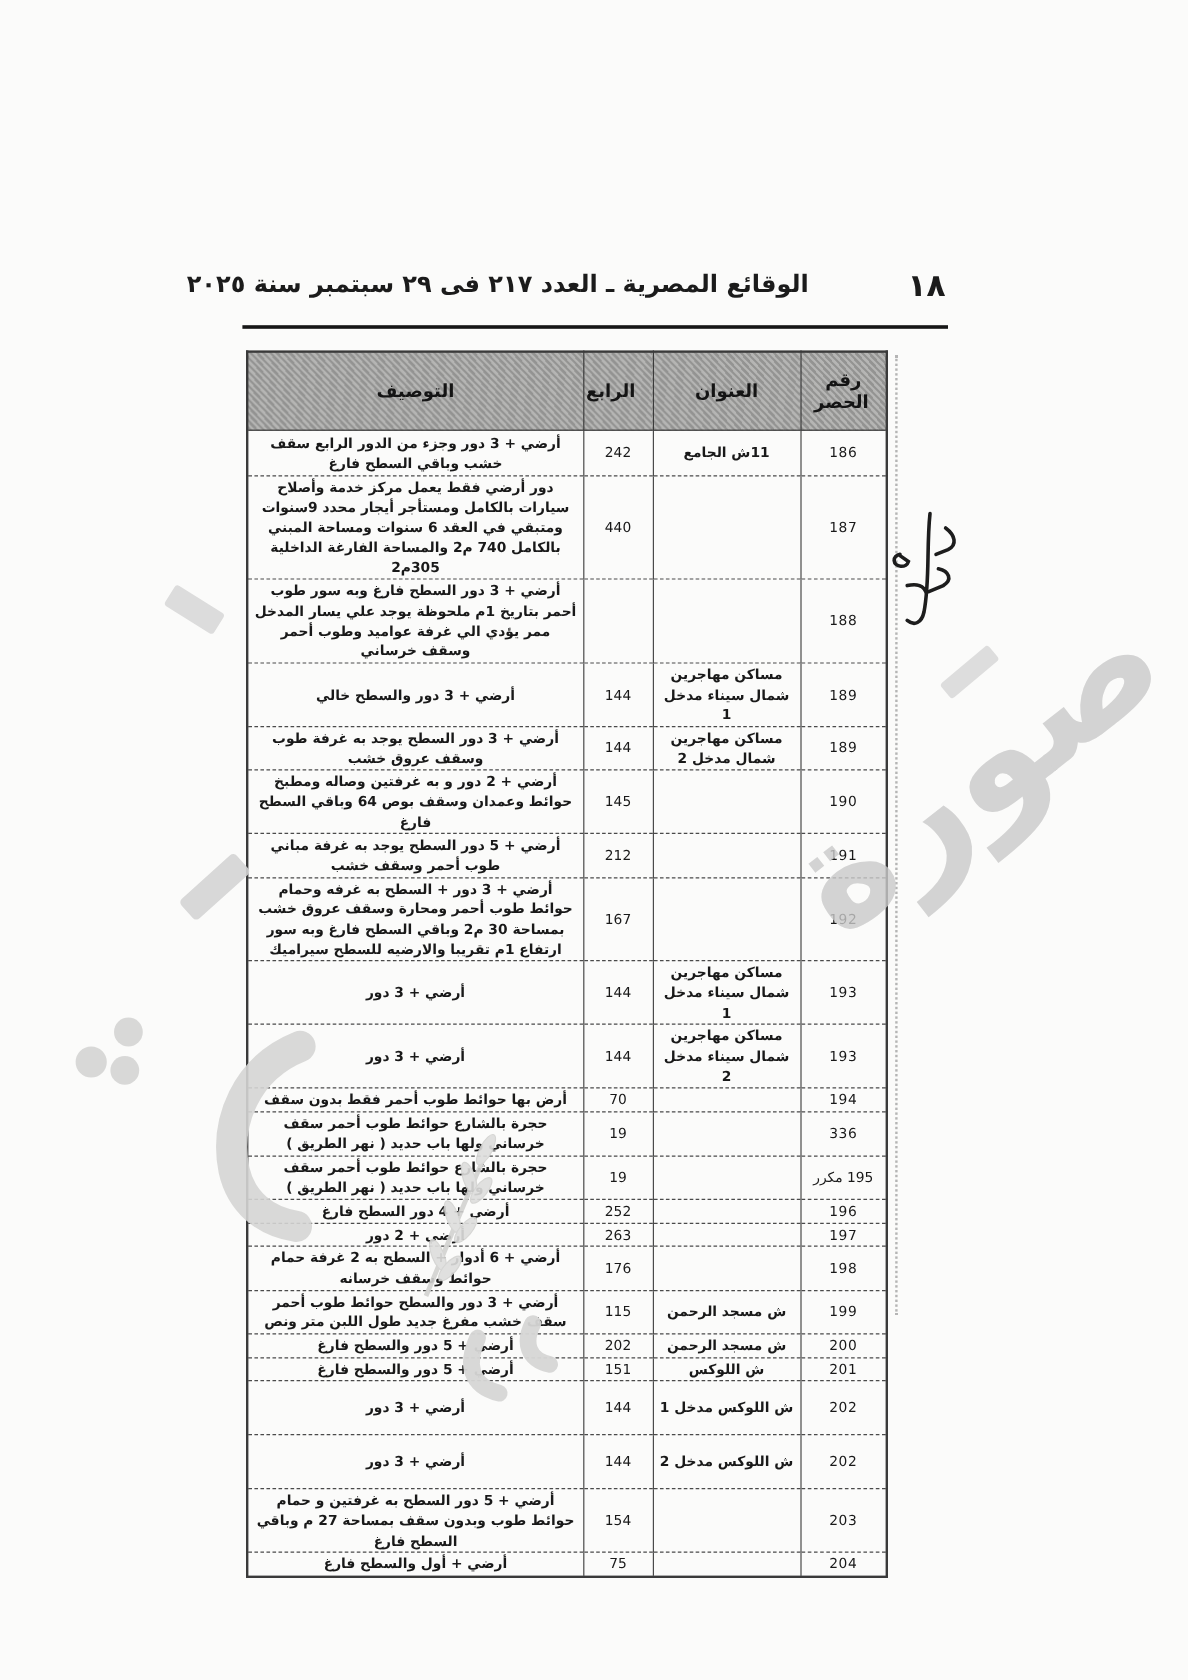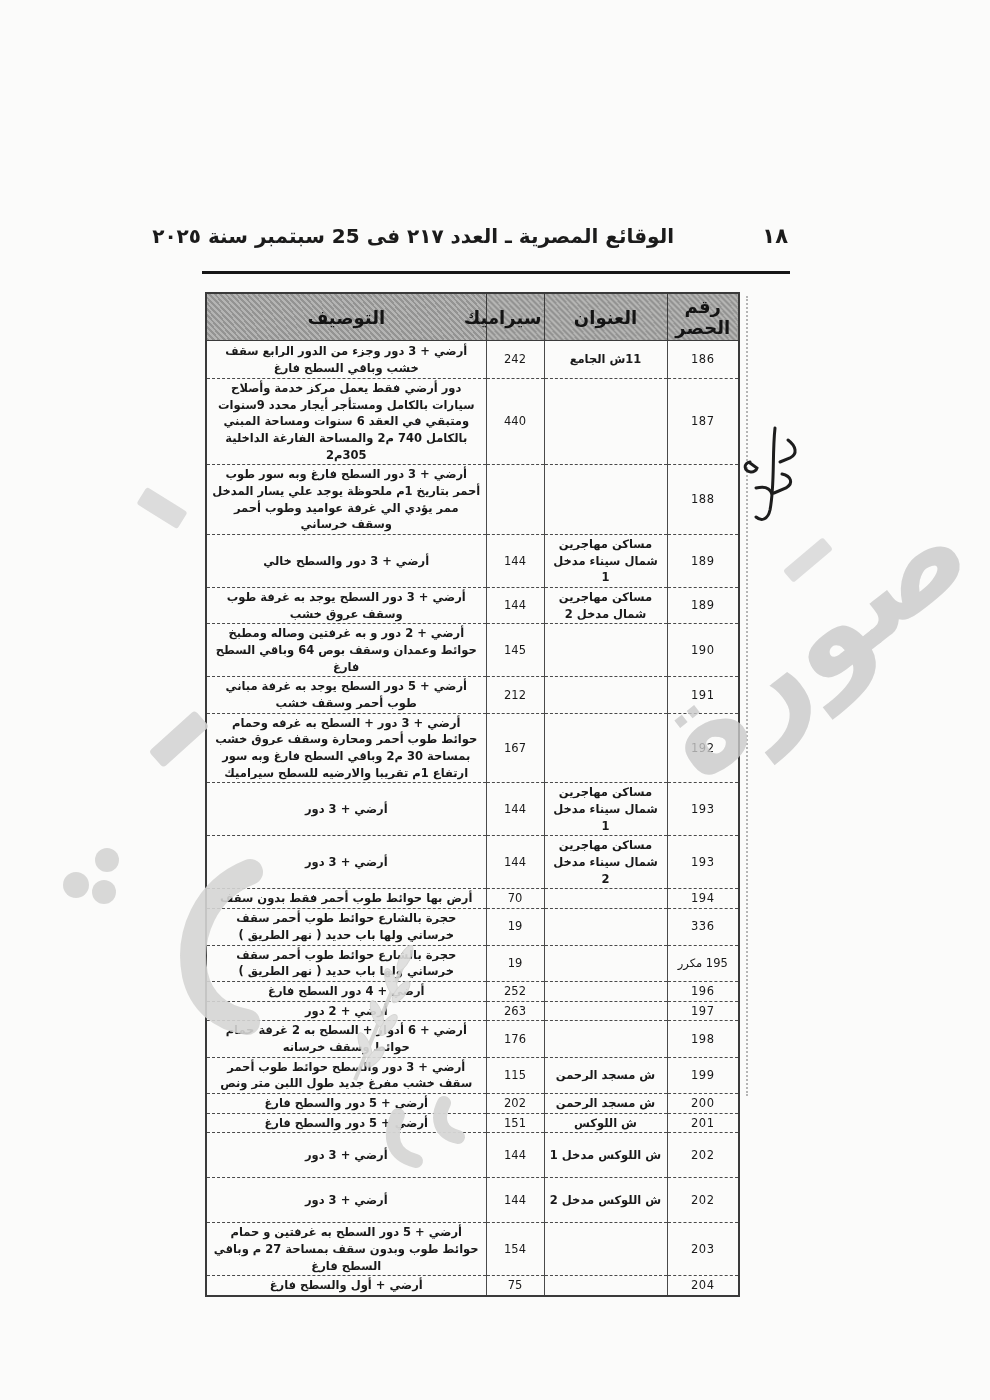--- a/index.html
+++ b/index.html
@@ -8,21 +8,21 @@
     background:#fbfbfa;
     font-family:"DejaVu Sans","Liberation Sans",sans-serif;
     color:#1b1b1b;
   }
   
   .page-header{
     position:absolute;top:222px;left:200px;width:592px;height:34px;
     direction:rtl;display:flex;align-items:center;
   }
   .page-number{
-    position:absolute;right:4px;top:2px;font-size:21px;font-weight:bold;
+    position:absolute;right:4px;top:2px;font-size:26px;font-weight:bold;
     letter-spacing:1px;
   }
   .page-title{
     position:absolute;right:118px;top:2px;font-size:20px;font-weight:bold;
     white-space:nowrap;
   }
   .header-rule{
     position:absolute;top:263px;left:202px;width:588px;height:3px;
     background:#161616;border:none;
   }
@@ -36,21 +36,21 @@
   }
   table.gazette col.c-num{width:72px;}
   table.gazette col.c-addr{width:123px;}
   table.gazette col.c-area{width:58px;}
   table.gazette col.c-desc{width:280px;}
   table.gazette th{
     border:1px solid #3a3a3a;
     background:
       repeating-linear-gradient(47deg, rgba(90,90,90,.35) 0 2px, rgba(190,190,190,.25) 2px 4px),
       #b2b2b0;
-    color:#141414;font-size:18px;font-weight:bold;height:30px;padding:2px;
+    color:#141414;font-size:15px;font-weight:bold;height:30px;padding:14px;
   }
   table.gazette td{
     border:1px solid #4a4a4a;
     border-top-style:dashed;border-bottom-style:dashed;
     font-size:11.5px;line-height:1.45;text-align:center;vertical-align:middle;
     padding:1px 5px;color:#191919;
   }
   td.num-cell{font-size:12.5px;letter-spacing:.5px;}
   td.area-cell{font-size:12.5px;}
   td.addr-cell{font-weight:bold;font-size:12px;}
@@ -103,37 +103,37 @@
     left:782px;top:552px;width:52px;height:16px;background:#d6d6d6;
     transform:rotate(-40deg);border-radius:3px;opacity:.8;
   }
   .signature-mark{left:742px;top:422px;width:64px;height:118px;}
 </style>
 </head>
 <body>
 
 <div class="page-header">
   <div class="page-number">١٨</div>
-  <div class="page-title">الوقائع المصرية ـ العدد ٢١٧ فى 25 سبتمبر سنة ٢٠٢٥</div>
+  <div class="page-title">الوقائع المصرية ـ العدد ٢١٧ فى ٢٩ سبتمبر سنة ٢٠٢٥</div>
 </div>
 <hr class="header-rule">
 
 <div class="gazette-table-wrap">
   <table class="gazette">
     <colgroup>
       <col class="c-num">
         <col class="c-addr">
         <col class="c-area">
         <col class="c-desc">
     </colgroup>
     <thead>
       <tr>
         <th>رقم الحصر</th>
         <th>العنوان</th>
-        <th>سيراميك</th>
+        <th>الرابع</th>
         <th>التوصيف</th>
       </tr>
     </thead>
     <tbody id="table-body">
         <tr>
           <td class="num-cell">186</td>
           <td class="addr-cell">11ش الجامع</td>
           <td class="area-cell">242</td>
           <td class="desc-cell">أرضي + 3 دور وجزء من الدور الرابع سقف خشب وباقي السطح فارغ</td>
         </tr>

